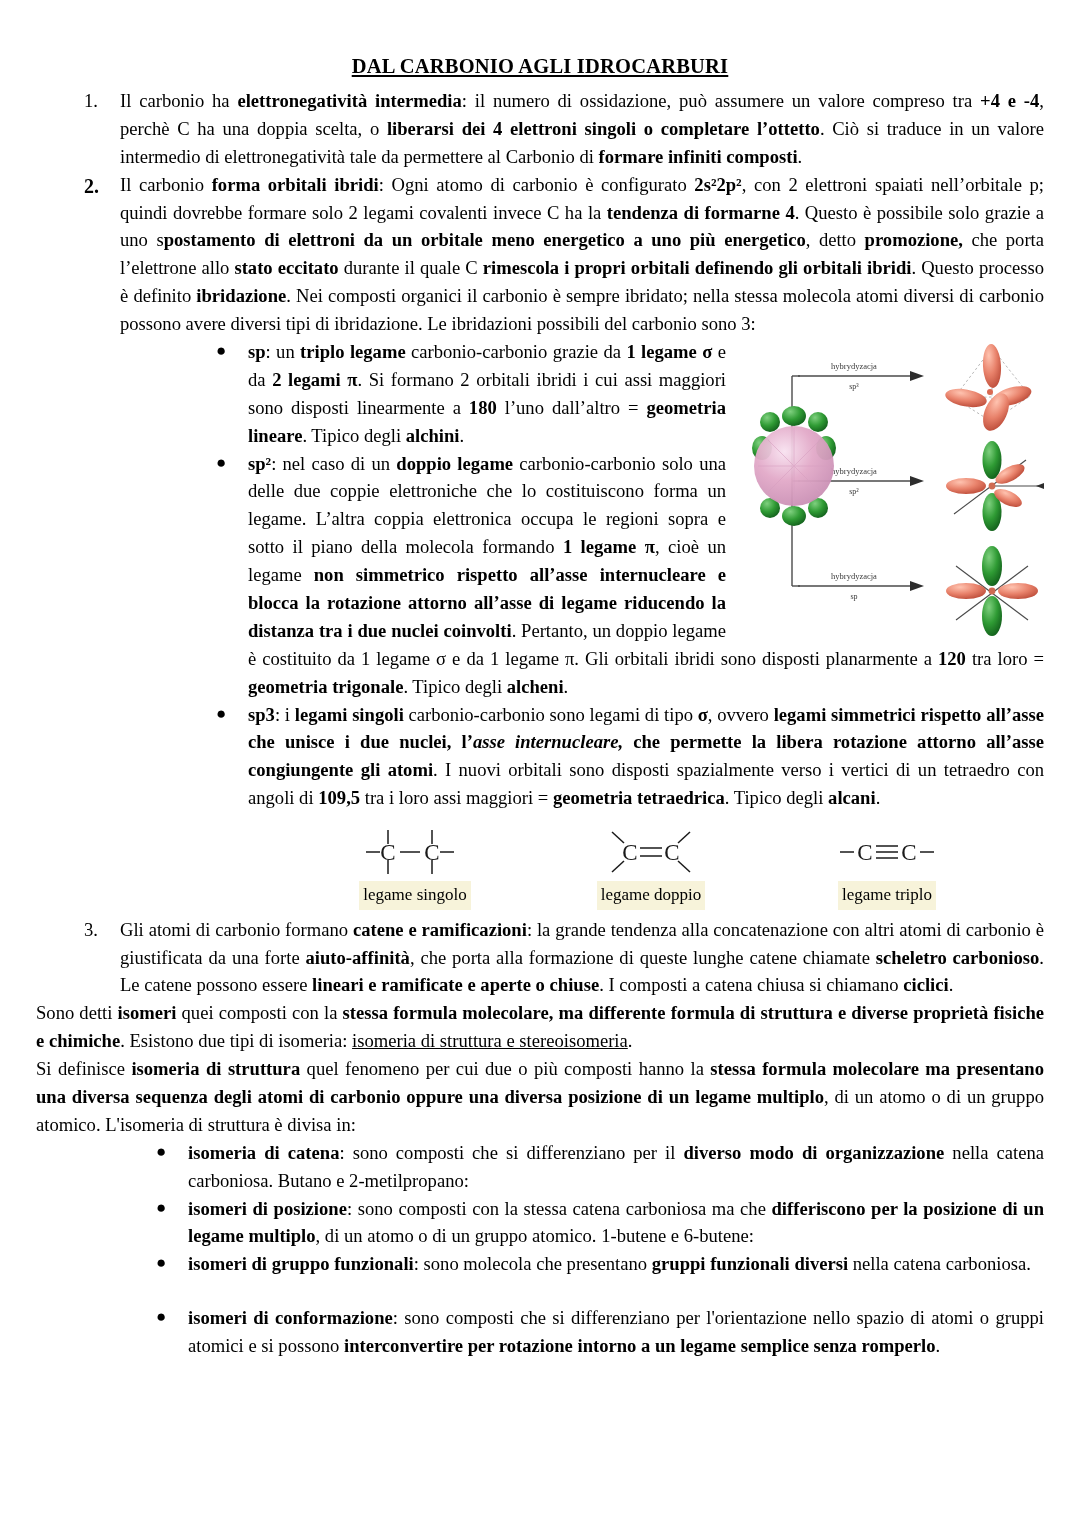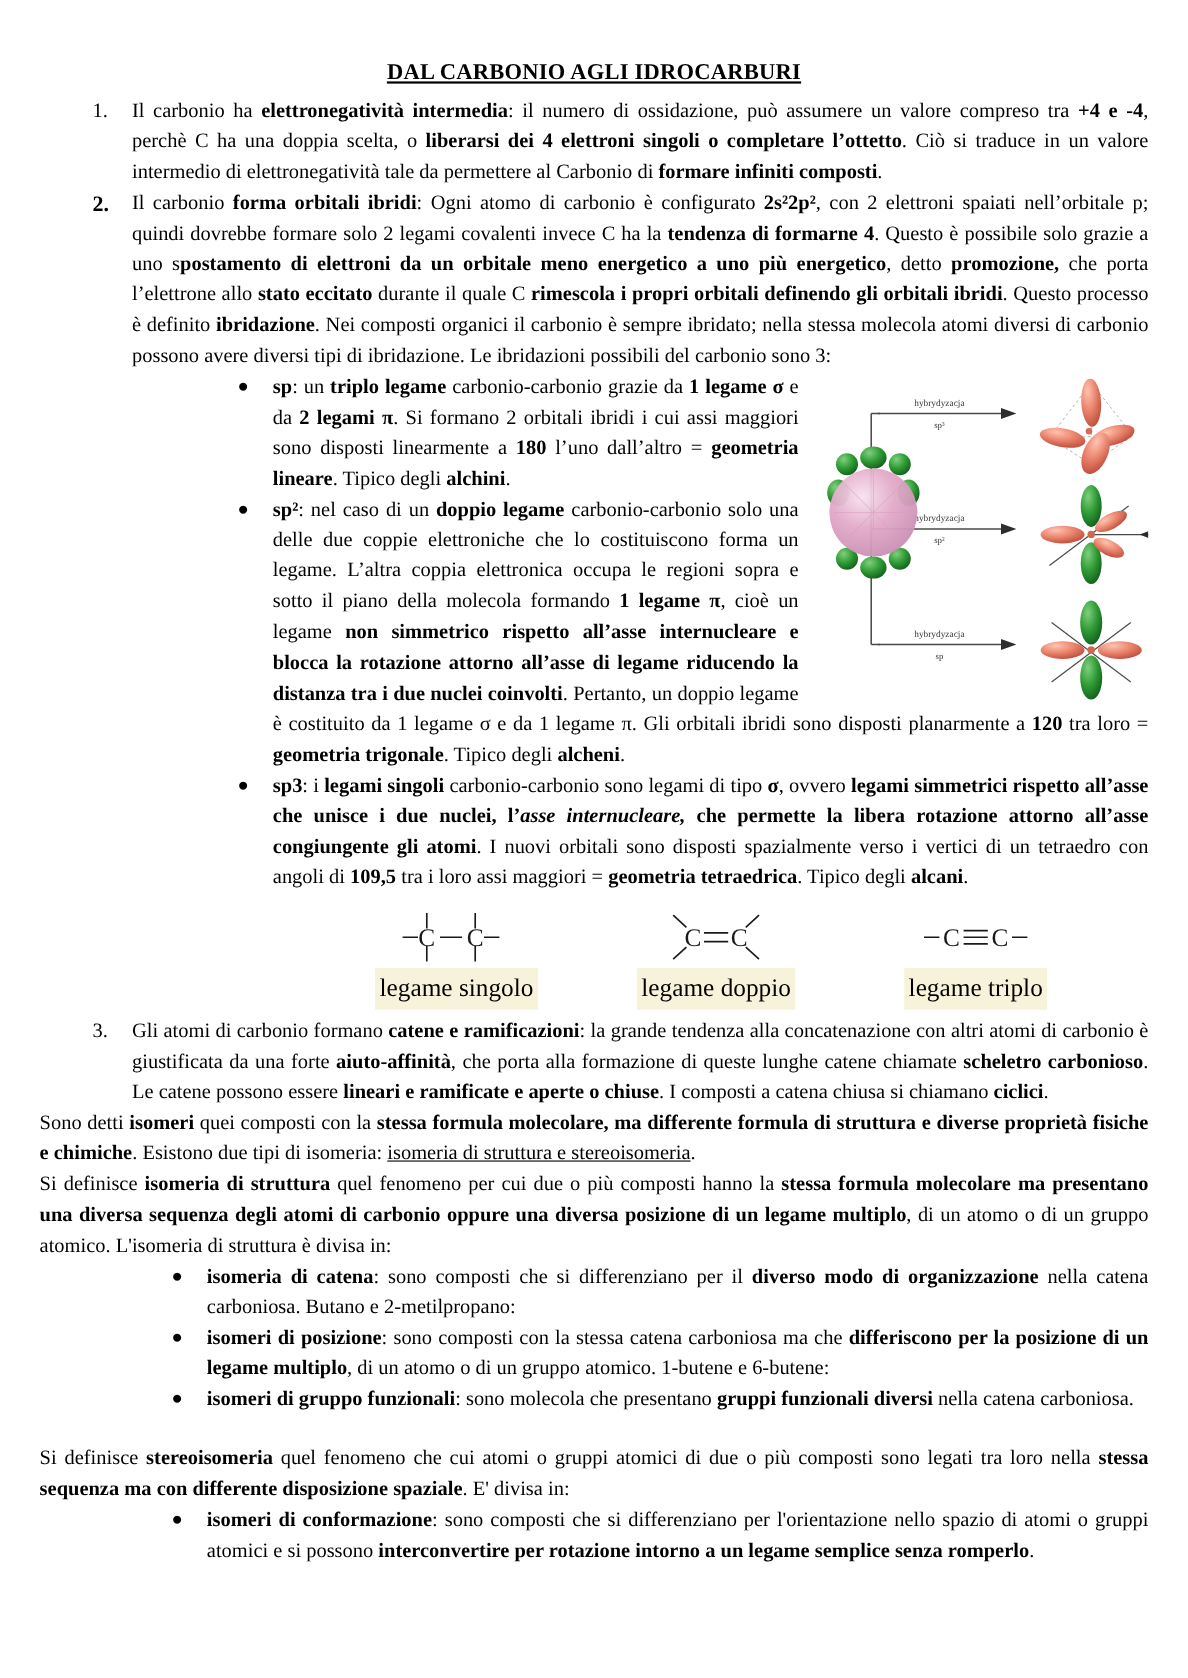--- a/index.html
+++ b/index.html
@@ -121,21 +121,21 @@
   }
   .bond-item .glyph {
     height: 56px;
     display: flex;
     align-items: center;
     justify-content: center;
   }
   .bond-item .cap {
     display: inline-block;
     background: #f7f3da;
-    font-size: 23px;
+    font-size: 17px;
     padding: 1px 4px 2px 4px;
     white-space: nowrap;
   }
   .clearer { clear: both; height: 0; }
   .gap-lg { height: 26px; }
 </style>
 </head>
 <body>
 
 <div class="page">
@@ -362,21 +362,20 @@
           <span class="dot">●</span><b>isomeri di posizione</b><span>: sono composti con la stessa catena carboniosa ma che </span><b>differiscono per la posizione di un legame multiplo</b><span>, di un atomo o di un gruppo atomico. 1-butene e 6-butene:</span>
         </li>
         <li>
           <span class="dot">●</span><b> isomeri di gruppo funzionali</b><span>: sono molecola che presentano </span><b>gruppi funzionali diversi</b><span> nella catena carboniosa.</span>
         </li>
       </ul>
     </div>
 
     <div class="gap-lg"></div>
 
-    <p class="para"><span>Si definisce </span><b>stereoisomeria</b><span> quel fenomeno che cui atomi o gruppi atomici di due o più composti sono legati tra loro nella </span><b>stessa sequenza ma con differente disposizione spaziale</b><span>. E' divisa in:</span></p>
 
     <div class="indent-sub2">
       <ul class="sub-list">
         <li>
           <span class="dot">●</span><b>isomeri di conformazione</b><span>: sono composti che si differenziano per l'orientazione nello spazio di atomi o gruppi atomici e si possono </span><b>interconvertire per rotazione intorno a un legame semplice senza romperlo</b><span>.</span>
         </li>
       </ul>
     </div>
 
   </div>

